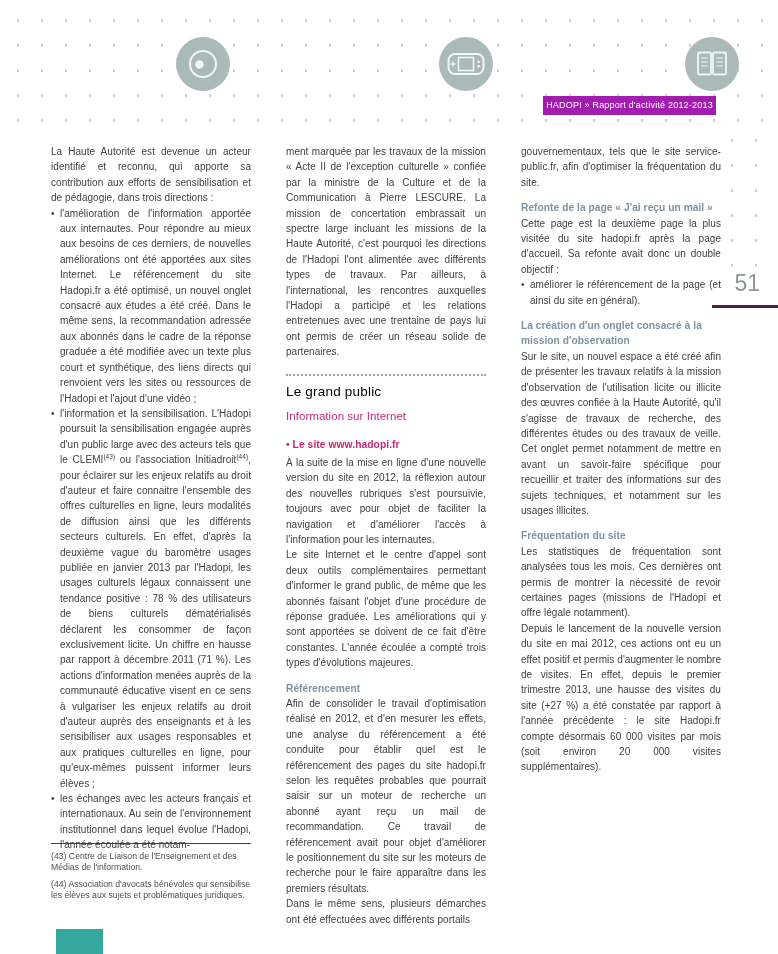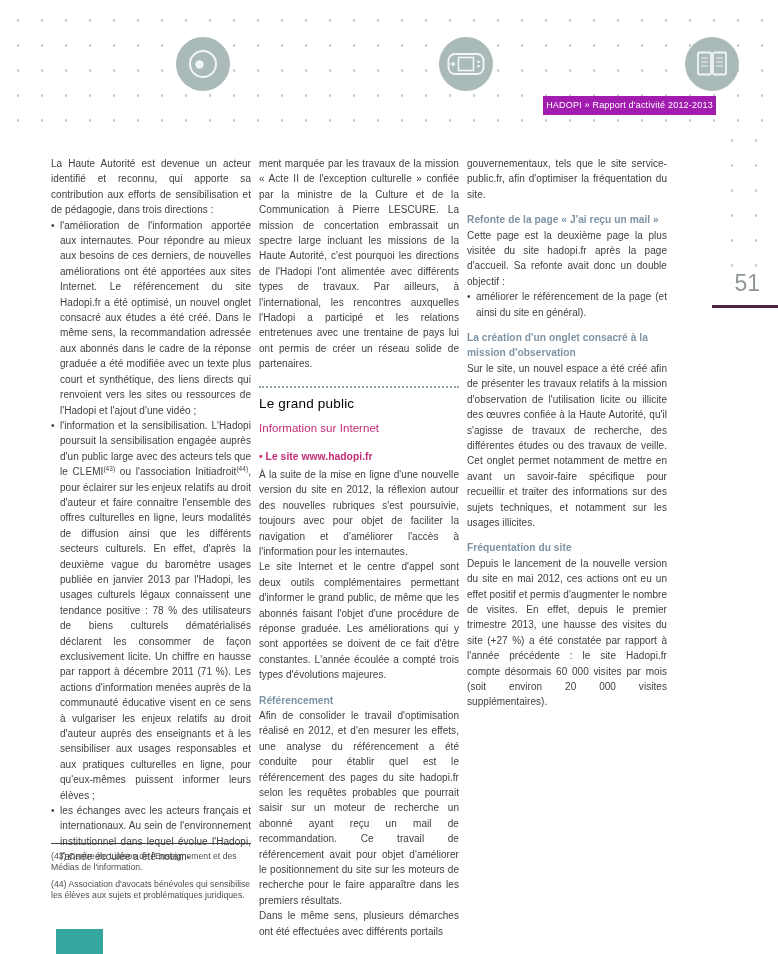--- a/index.html
+++ b/index.html
@@ -34,22 +34,22 @@
   }
 
   .pageno {
     position:absolute; left:722px; top:270px; width:38px; text-align:right;
     font-size:23px; color:#8f9798; font-weight:400;
   }
   .purple-line { position:absolute; left:712px; top:305px; width:66px; height:3px; background:#4c2444; }
 
   
   .content {
-    position:absolute; left:51px; top:156px; width:635px;
-    display:grid; grid-template-columns:200px 200px 200px; column-gap:8px;
+    position:absolute; left:51px; top:144px; width:635px;
+    display:grid; grid-template-columns:200px 200px 200px; column-gap:35px;
     font-size:10px; line-height:15.4px; text-align:justify; letter-spacing:0.05px;
   }
   .col { min-width:0; }
   .content p { margin:0; }
   .bullet { position:relative; padding-left:9px; }
   .bullet::before { content:"•"; position:absolute; left:0; top:0; }
   .sup { font-size:6.5px; vertical-align:super; line-height:0; }
 
   .dotrule { height:0; border-top:2px dotted #93a5a4; margin:14px 0 0 0; }
   h2.h-teal {
@@ -129,20 +129,21 @@
     </div>
 
     <div class="col">
       <p>gouvernementaux, tels que le site service-public.fr, afin d'optimiser la fréquentation du site.</p>
       <h5 class="h-slate">Refonte de la page « J'ai reçu un mail »</h5>
       <p>Cette page est la deuxième page la plus visitée du site hadopi.fr après la page d'accueil. Sa refonte avait donc un double objectif :</p>
       <p class="bullet">améliorer le référencement de la page (et ainsi du site en général).</p>
       <h5 class="h-slate">La création d'un onglet consacré à la mission d'observation</h5>
       <p>Sur le site, un nouvel espace a été créé afin de présenter les travaux relatifs à la mission d'observation de l'utilisation licite ou illicite des œuvres confiée à la Haute Autorité, qu'il s'agisse de travaux de recherche, des différentes études ou des travaux de veille. Cet onglet permet notamment de mettre en avant un savoir-faire spécifique pour recueillir et traiter des informations sur des sujets techniques, et notamment sur les usages illicites.</p>
       <h5 class="h-slate">Fréquentation du site</h5>
+      <p>Les statistiques de fréquentation sont analysées tous les mois. Ces dernières ont permis de montrer la nécessité de revoir certaines pages (missions de l'Hadopi et offre légale notamment).</p>
       <p>Depuis le lancement de la nouvelle version du site en mai 2012, ces actions ont eu un effet positif et permis d'augmenter le nombre de visites. En effet, depuis le premier trimestre 2013, une hausse des visites du site (+27 %) a été constatée par rapport à l'année précédente : le site Hadopi.fr compte désormais 60 000 visites par mois (soit environ 20 000 visites supplémentaires).</p>
     </div>
 
   </div>
 
   <div class="footnotes">
     <div class="rule"></div>
     <p>(43)  Centre de Liaison de l'Enseignement et des Médias de l'information.</p>
     <p>(44)  Association d'avocats bénévoles qui sensibilise les élèves aux sujets et problématiques juridiques.</p>
   </div>

